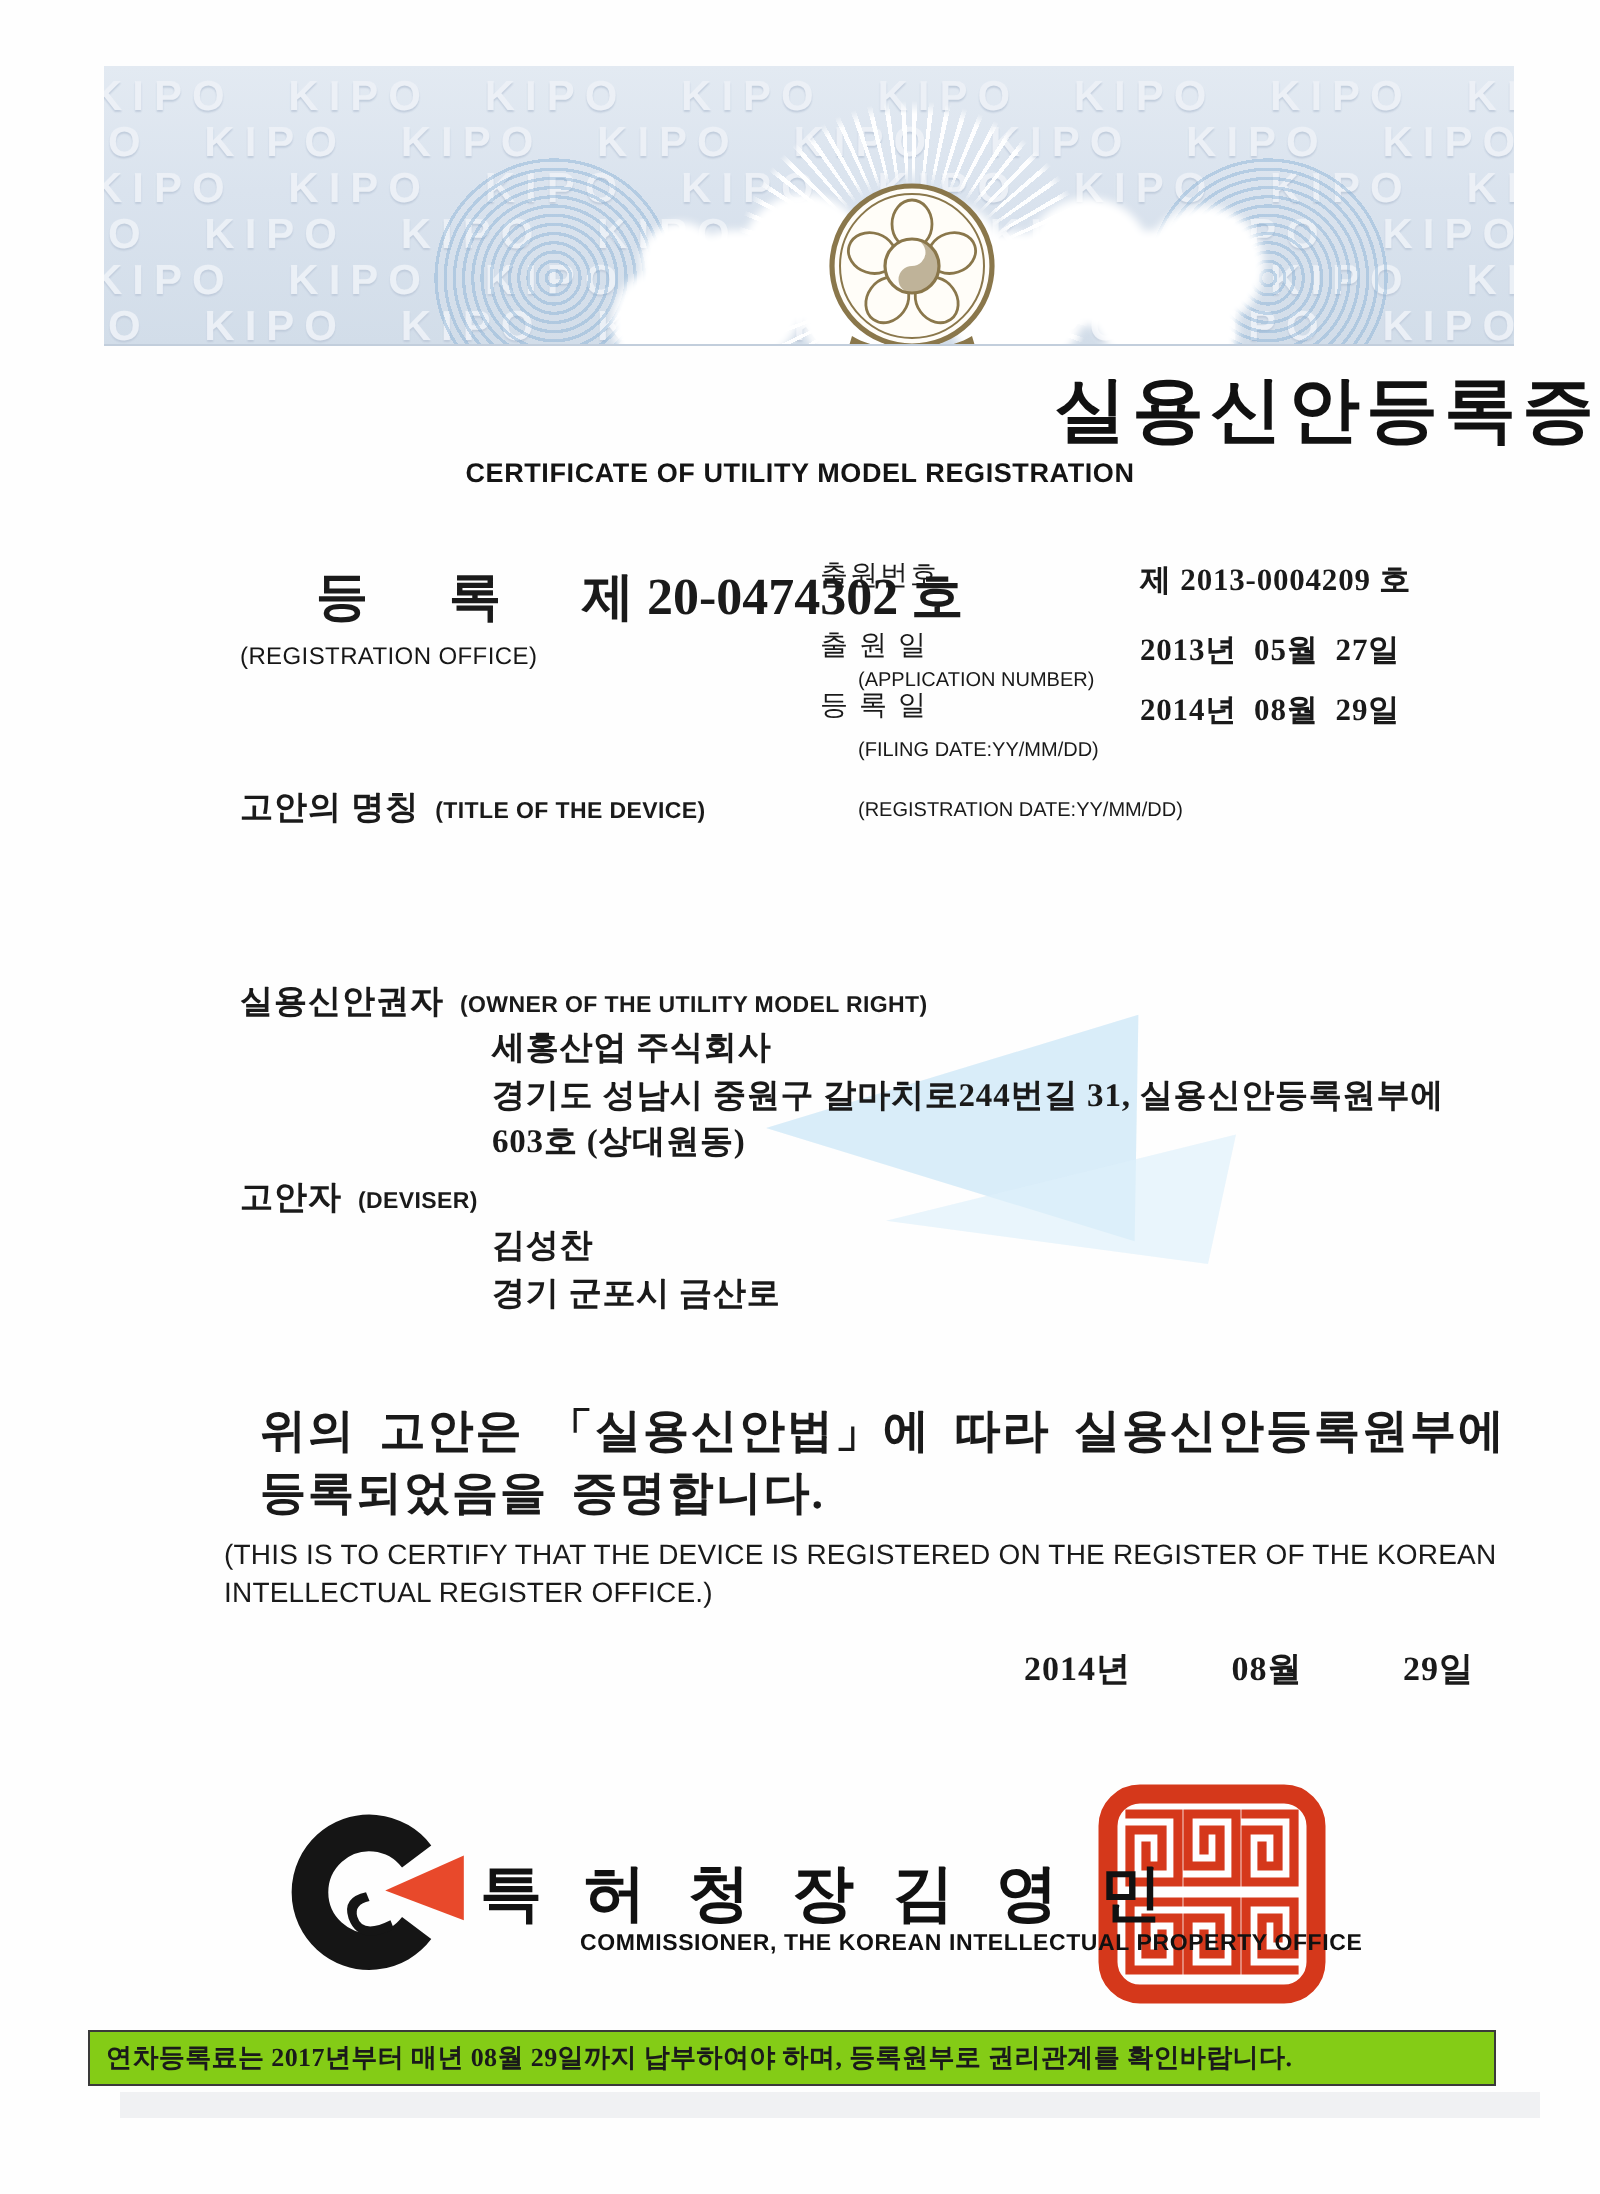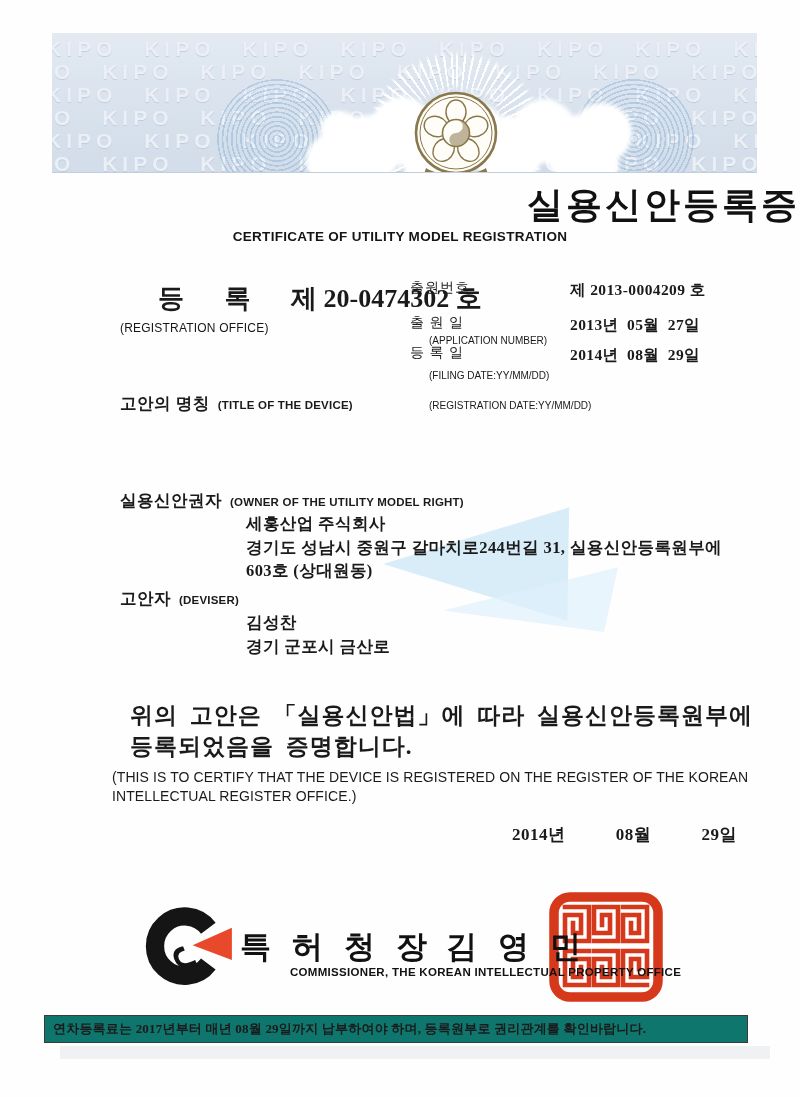--- a/index.html
+++ b/index.html
@@ -84,21 +84,21 @@
   .comm-name{position:absolute;left:240px;top:926px;z-index:3;white-space:nowrap;
     font-family:"Liberation Sans","DejaVu Sans",sans-serif;font-size:31px;font-weight:bold;color:#111;}
   .comm-name .t{letter-spacing:21px;}
   .comm-name .n{letter-spacing:21px;margin-left:-2px;}
   .comm-en{position:absolute;left:242px;top:966px;z-index:3;
     font-family:"Liberation Sans","DejaVu Sans",sans-serif;font-size:11.5px;font-weight:600;
     letter-spacing:.3px;color:#111;white-space:nowrap;margin-left:48px;}
   .seal{position:absolute;left:548px;top:891px;z-index:1;}
   
   .footer-box{position:absolute;left:44px;top:1015px;width:704px;height:28px;
-    border:1.5px solid #3a3a3a;background:#0f766e;box-sizing:border-box;}
+    border:1.5px solid #3a3a3a;background:#84cc16;box-sizing:border-box;}
   .footer-box .txt{position:absolute;left:8px;top:4px;font-size:13px;font-weight:600;
     letter-spacing:.2px;white-space:nowrap;}
   .scan-band{position:absolute;left:60px;top:1046px;width:710px;height:13px;background:#eef0f2;opacity:.9;}
 </style>
 </head>
 <body>
 
 <div class="page">
 
   <div class="banner">

